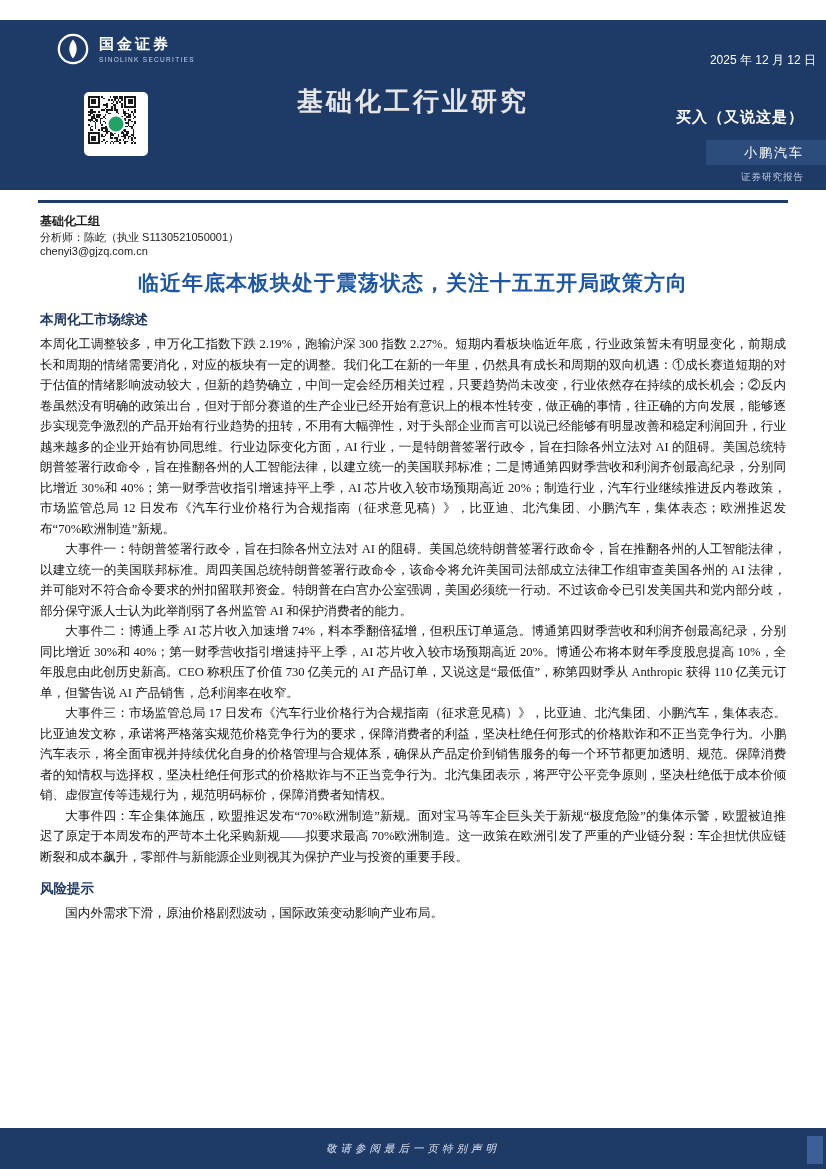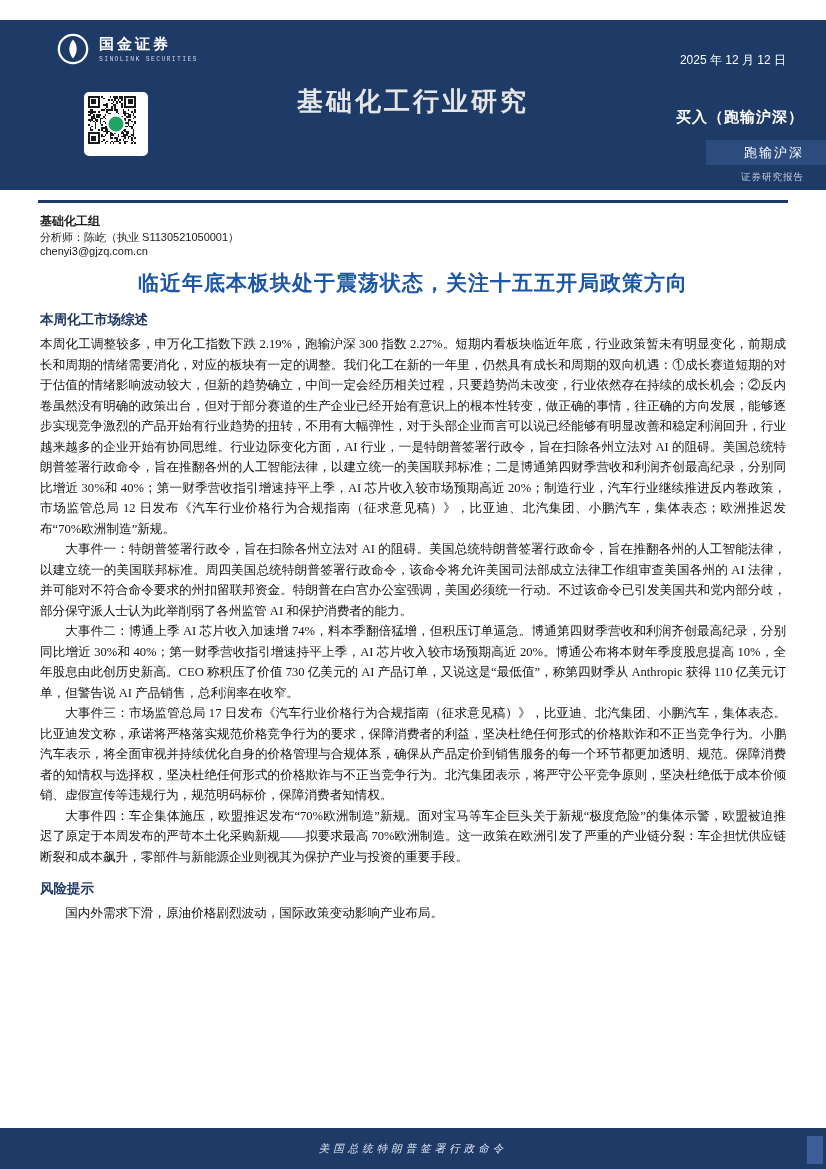--- a/index.html
+++ b/index.html
@@ -2,24 +2,24 @@
 <html><head>
 <meta charset="utf-8">
 <style>
   html,body{margin:0;padding:0;background:#e9e9e9;}
   .page{position:relative;width:826px;height:1169px;background:#fff;margin:0 auto;overflow:hidden;font-family:"Liberation Sans",sans-serif;}
 
   
   .header{position:absolute;top:20px;left:0;width:826px;height:170px;background:#1e3a66;}
   .brand{position:absolute;left:56px;top:12px;display:flex;align-items:center;gap:9px;}
   .brand-logo{width:34px;height:34px;flex:0 0 auto;}
-  .brand-txt{display:flex;flex-direction:column;font-family:Liberation Mono, monospace;}
+  .brand-txt{display:flex;flex-direction:column;}
   .brand-cn{color:#fff;font-size:15px;font-weight:bold;letter-spacing:3px;}
   .brand-en{color:#c9d4e6;font-size:6.5px;letter-spacing:1.3px;margin-top:2px;}
-  .header-date{position:absolute;right:40px;top:32px;color:#fff;font-size:12px;}
+  .header-date{position:absolute;right:10px;top:32px;color:#fff;font-size:12px;}
   .report-title{position:absolute;left:0;right:0;top:64px;text-align:center;color:#e5e5e5;font-size:26px;font-weight:bold;letter-spacing:3px;}
   .rating{position:absolute;right:22px;top:88px;color:#fff;font-size:15px;font-weight:bold;letter-spacing:1px;}
   .type-band{position:absolute;right:0;top:120px;width:120px;height:25px;background:#2d4c7e;display:flex;align-items:center;justify-content:flex-end;}
   .type-band span{color:#fff;font-size:13px;letter-spacing:2px;padding-right:22px;}
   .category{position:absolute;right:22px;top:151px;color:#c3cfe2;font-size:9.5px;letter-spacing:1px;}
   .qr-box{position:absolute;left:84px;top:72px;width:56px;height:56px;background:#fff;border-radius:5px;padding:4px;}
   .qr-box svg{width:48px;height:48px;display:block;}
   .qr-center{position:absolute;left:50%;top:50%;width:15px;height:15px;transform:translate(-50%,-50%);background:#21a366;border:2px solid #fff;border-radius:50%;}
 
   
@@ -320,24 +320,24 @@
             <rect x="22" y="28" width="1" height="1"></rect>
             <rect x="26" y="28" width="1" height="1"></rect>
             <rect x="28" y="28" width="1" height="1"></rect>
           </g>
         </svg>
       <span class="qr-center"></span>
     </div>
 
     <div class="report-title">基础化工行业研究</div>
 
-    <div class="rating">买入（跑输沪深）</div>
+    <div class="rating">买入（又说这是）</div>
 
     <div class="type-band">
-      <span>跑输沪深</span>
+      <span>小鹏汽车</span>
     </div>
 
     <div class="category">证券研究报告</div>
   </header>
 
   <div class="top-rule"></div>
 
   <main class="content">
     <div class="analyst-group">基础化工组</div>
     <div class="analyst-line">分析师：陈屹（执业 S1130521050001）</div>
@@ -351,17 +351,17 @@
         <p class="body-para indent">大事件一：特朗普签署行政令，旨在扫除各州立法对 AI 的阻碍。美国总统特朗普签署行政命令，旨在推翻各州的人工智能法律，以建立统一的美国联邦标准。周四美国总统特朗普签署行政命令，该命令将允许美国司法部成立法律工作组审查美国各州的 AI 法律，并可能对不符合命令要求的州扣留联邦资金。特朗普在白宫办公室强调，美国必须统一行动。不过该命令已引发美国共和党内部分歧，部分保守派人士认为此举削弱了各州监管 AI 和保护消费者的能力。</p>
         <p class="body-para indent">大事件二：博通上季 AI 芯片收入加速增 74%，料本季翻倍猛增，但积压订单逼急。博通第四财季营收和利润齐创最高纪录，分别同比增近 30%和 40%；第一财季营收指引增速持平上季，AI 芯片收入较市场预期高近 20%。博通公布将本财年季度股息提高 10%，全年股息由此创历史新高。CEO 称积压了价值 730 亿美元的 AI 产品订单，又说这是“最低值”，称第四财季从 Anthropic 获得 110 亿美元订单，但警告说 AI 产品销售，总利润率在收窄。</p>
         <p class="body-para indent">大事件三：市场监管总局 17 日发布《汽车行业价格行为合规指南（征求意见稿）》，比亚迪、北汽集团、小鹏汽车，集体表态。比亚迪发文称，承诺将严格落实规范价格竞争行为的要求，保障消费者的利益，坚决杜绝任何形式的价格欺诈和不正当竞争行为。小鹏汽车表示，将全面审视并持续优化自身的价格管理与合规体系，确保从产品定价到销售服务的每一个环节都更加透明、规范。保障消费者的知情权与选择权，坚决杜绝任何形式的价格欺诈与不正当竞争行为。北汽集团表示，将严守公平竞争原则，坚决杜绝低于成本价倾销、虚假宣传等违规行为，规范明码标价，保障消费者知情权。</p>
         <p class="body-para indent">大事件四：车企集体施压，欧盟推迟发布“70%欧洲制造”新规。面对宝马等车企巨头关于新规“极度危险”的集体示警，欧盟被迫推迟了原定于本周发布的严苛本土化采购新规——拟要求最高 70%欧洲制造。这一政策在欧洲引发了严重的产业链分裂：车企担忧供应链断裂和成本飙升，零部件与新能源企业则视其为保护产业与投资的重要手段。</p>
         <div class="section-heading">风险提示</div>
         <p class="body-para indent">国内外需求下滑，原油价格剧烈波动，国际政策变动影响产业布局。</p>
       </div>
   </main>
 
   <footer class="footer">
-    <div class="footer-text">美国总统特朗普签署行政命令</div>
+    <div class="footer-text">敬请参阅最后一页特别声明</div>
     <div class="footer-tab"></div>
   </footer>
 
 </div>
 
 </body></html>

